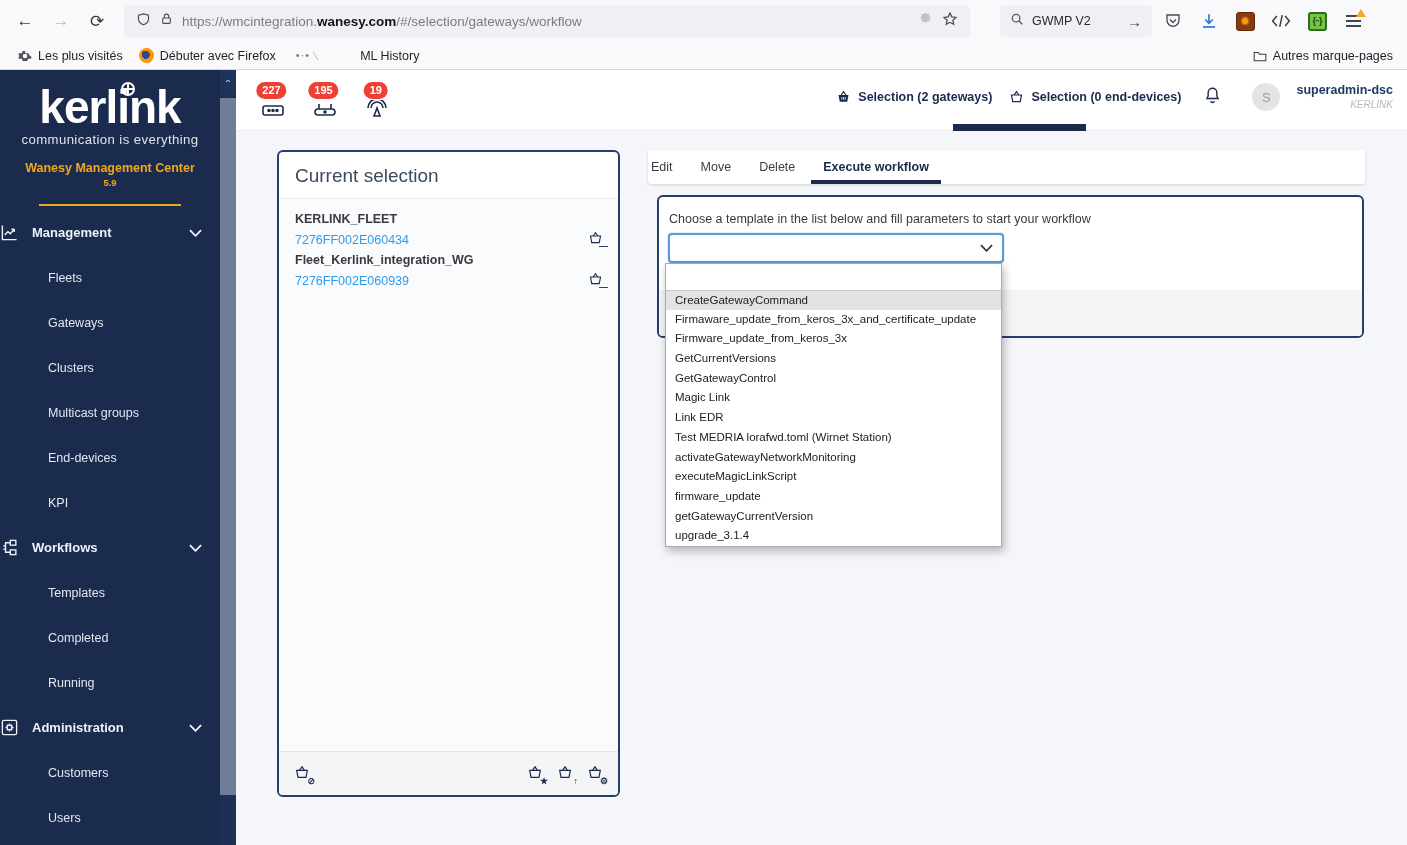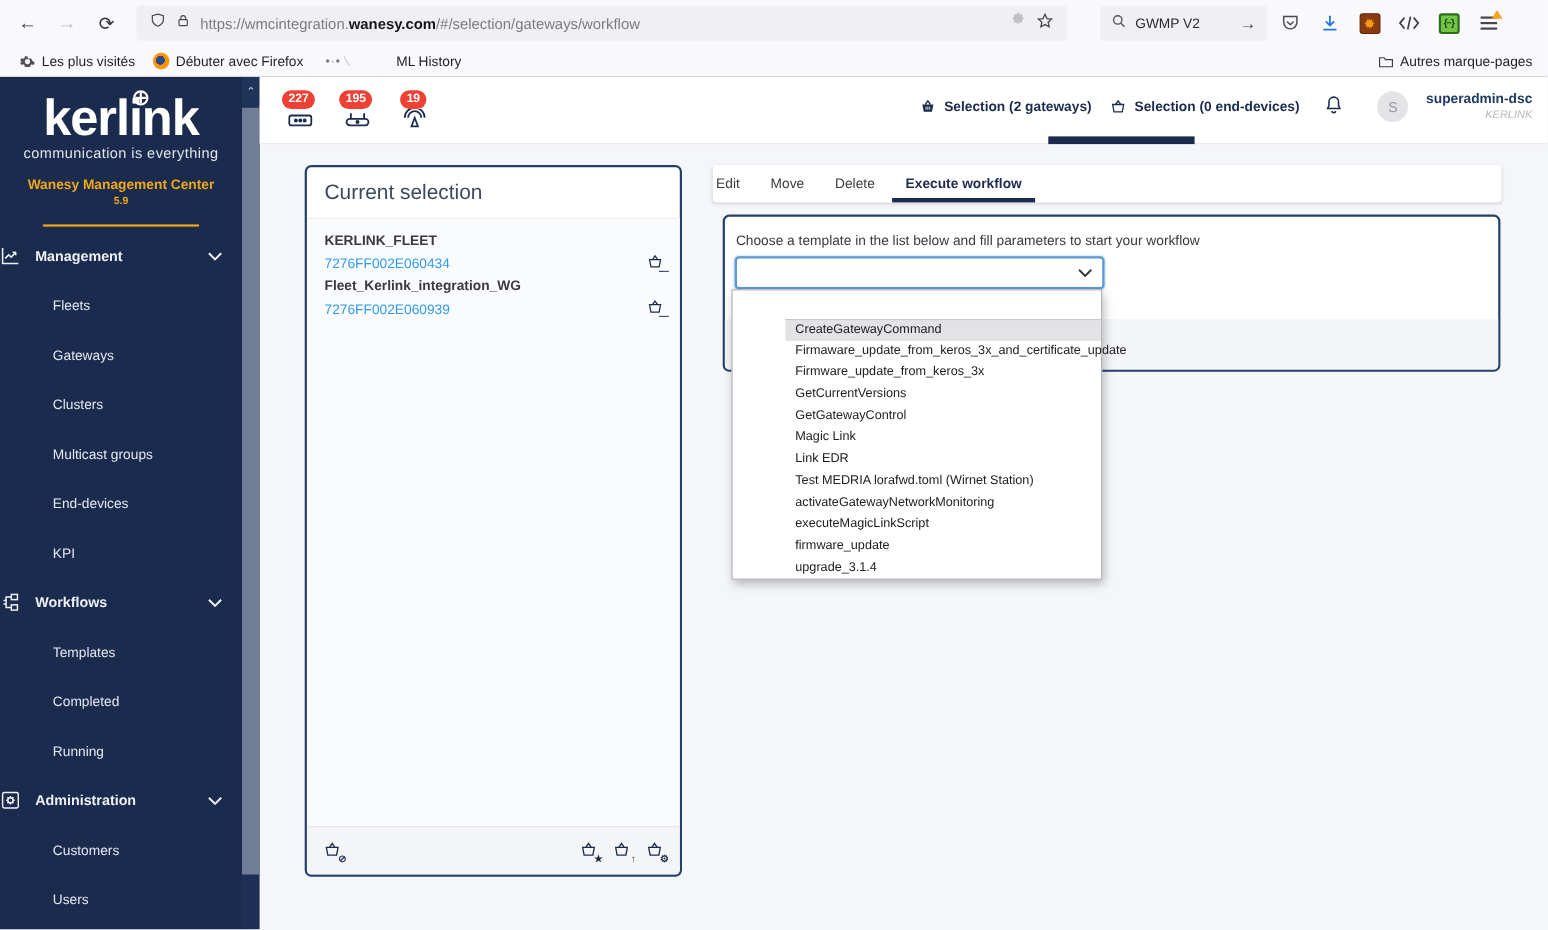--- a/index.html
+++ b/index.html
@@ -87,21 +87,21 @@
   .tab.active { color:#1b2b4e; font-weight:700; }
   .tab.active::after { content:""; position:absolute; left:-10px; right:-10px; bottom:0; height:4px; background:#1b2b4e; }
 
   
   .wf-card { position:absolute; left:657px; top:125px; width:707px; height:143px; background:#fff; border:2px solid #23406b; border-radius:6px; }
   .wf-instruction { position:absolute; left:10px; top:15px; font-size:12.5px; color:#3a3a3e; }
   .wf-select { position:absolute; left:9px; top:36px; width:336px; height:30px; border:2px solid #5b9bd5; border-radius:4px; background:#fff; display:flex; align-items:center; justify-content:flex-end; padding-right:9px; box-shadow:0 0 2px rgba(91,155,213,.6); cursor:pointer; }
   .wf-footer { position:absolute; left:0; right:0; bottom:0; height:46px; background:#f4f5f7; border-radius:0 0 4px 4px; }
 
   
-  .dropdown { position:absolute; left:665px; top:193px; width:337px; background:#fff; border:1px solid #ababaf; box-shadow:2px 4px 9px rgba(0,0,0,.28); z-index:30; font-size:11.5px; color:#212124;padding-left:48px; }
+  .dropdown { position:absolute; left:665px; top:193px; width:337px; background:#fff; border:1px solid #ababaf; box-shadow:2px 4px 9px rgba(0,0,0,.28); z-index:30; font-size:11.5px; color:#212124; }
   .dd-blank { height:26px; }
   .dd-item { height:19.7px; line-height:19.7px; padding-left:9px; white-space:nowrap; cursor:pointer; }
   .dd-item.hl { background:#e3e3e6; border-top:1px solid #c9c9cd; }
 
   svg { flex-shrink:0; }
 </style>
 </head>
 <body>
 
 <div id="chrome">
@@ -458,16 +458,17 @@
     <div class="dd-item">Firmaware_update_from_keros_3x_and_certificate_update</div>
     <div class="dd-item">Firmware_update_from_keros_3x</div>
     <div class="dd-item">GetCurrentVersions</div>
     <div class="dd-item">GetGatewayControl</div>
     <div class="dd-item">Magic Link</div>
     <div class="dd-item">Link EDR</div>
     <div class="dd-item">Test MEDRIA lorafwd.toml (Wirnet Station)</div>
     <div class="dd-item">activateGatewayNetworkMonitoring</div>
     <div class="dd-item">executeMagicLinkScript</div>
     <div class="dd-item">firmware_update</div>
+    <div class="dd-item">getGatewayCurrentVersion</div>
     <div class="dd-item">upgrade_3.1.4</div>
   </div>
 
 </div>
 
 </body></html>

